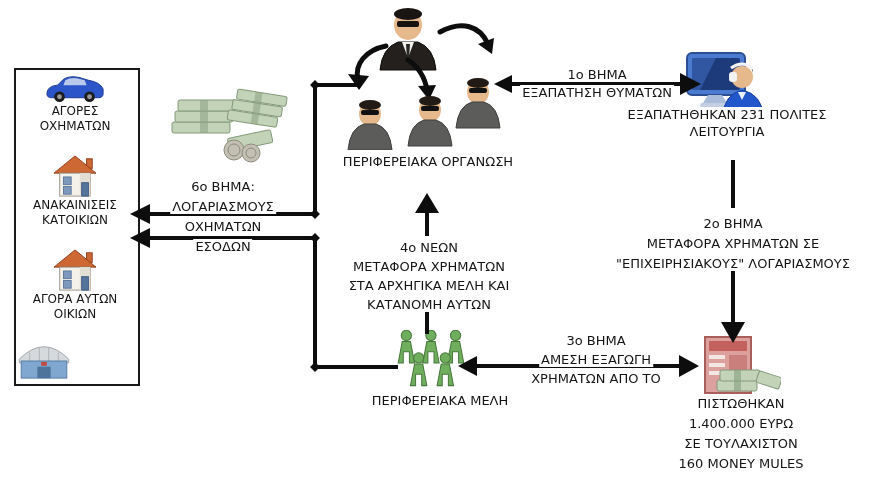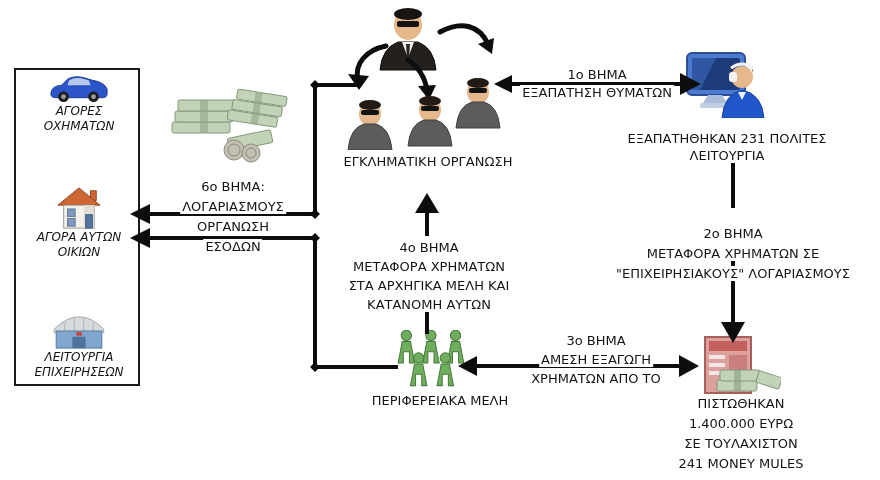--- a/index.html
+++ b/index.html
@@ -16,22 +16,22 @@
          font-family:"DejaVu Sans","Liberation Sans",sans-serif;color:var(--text-black);}
   .icon{position:absolute;z-index:2;}
   #connectors{position:absolute;left:0;top:0;z-index:3;pointer-events:none;}
   .lbl{position:absolute;z-index:4;transform:translateX(-50%);text-align:center;
        font-size:13px;line-height:19px;color:var(--text-black);white-space:nowrap;}
   .lbl span{background:#fff;padding:0 2px;margin-top:43px;}
   .k{stroke:var(--line-black);stroke-width:4;fill:none;}
   .k2{stroke:var(--line-black);stroke-width:5;fill:none;stroke-linecap:round;}
   .kf{fill:var(--line-black);stroke:none;}
   #left-box{position:absolute;left:14px;top:68px;width:122px;height:306px;z-index:1;
-            border:2px solid #1a1a1a;display:flex;flex-direction:column;align-items:flex-end;
-            justify-content:space-between;padding:4px 0;box-sizing:content-box;font-style:italic;}
+            border:2px solid #1a1a1a;display:flex;flex-direction:column;align-items:flex-start;
+            justify-content:space-between;padding:4px 0;box-sizing:content-box;}
   .box-item{display:flex;flex-direction:column;align-items:center;}
   .box-label{font-size:12px;line-height:15px;text-align:center;width:118px;}
   .c-car{fill:var(--car-blue);} .c-roof{fill:var(--roof-orange);} .c-wall{fill:var(--wall-cream);}
   .c-wh{fill:var(--warehouse-blue);} .c-cash{fill:var(--cash-green);stroke:#83997a;}
   .c-coin{fill:var(--coin-gray);stroke:#8e8a7d;} .c-suit{fill:var(--suit-black);}
   .c-shirt{fill:var(--shirt-gray);} .c-skin{fill:var(--skin);}
   .c-green{fill:var(--member-green);stroke:var(--member-green-dark);stroke-width:1;}
   .c-mon{fill:var(--monitor-blue);} .c-scr{fill:var(--screen-navy);} .c-vic{fill:var(--victim-blue);}
   .c-doc{fill:var(--ledger-pink);} .c-dred{fill:var(--ledger-red);}
 </style>
@@ -91,31 +91,42 @@
     <div class="box-item">
       <svg width="46" height="44" viewBox="0 0 48 46">
         <rect x="36" y="5" width="6" height="10" class="c-roof" stroke="#8f3f1c"></rect>
         <polygon class="c-roof" stroke="#8f3f1c" points="2,20 24,2 46,20"></polygon>
         <rect x="8" y="20" width="32" height="24" class="c-wall" stroke="#9b968c"></rect>
         <rect x="29" y="20" width="11" height="24" fill="#e3ded4"></rect>
         <rect x="12" y="24" width="8" height="8" fill="#7e99bd" stroke="#5c779c"></rect>
         <rect x="12" y="34" width="8" height="8" fill="#7e99bd" stroke="#5c779c"></rect>
         <rect x="31" y="30" width="7" height="14" fill="#54749c" stroke="#3c5a80"></rect>
       </svg>
+      <div class="box-label">ΑΝΑΚΑΙΝΙΣΕΙΣ ΚΑΤΟΙΚΙΩΝ</div>
+    </div>
+    <div class="box-item">
+      <svg width="46" height="44" viewBox="0 0 48 46">
+        <rect x="36" y="5" width="6" height="10" class="c-roof" stroke="#8f3f1c"></rect>
+        <polygon class="c-roof" stroke="#8f3f1c" points="2,20 24,2 46,20"></polygon>
+        <rect x="8" y="20" width="32" height="24" class="c-wall" stroke="#9b968c"></rect>
+        <rect x="29" y="20" width="11" height="24" fill="#e3ded4"></rect>
+        <rect x="12" y="24" width="8" height="8" fill="#7e99bd" stroke="#5c779c"></rect>
+        <rect x="12" y="34" width="8" height="8" fill="#7e99bd" stroke="#5c779c"></rect>
+        <rect x="31" y="30" width="7" height="14" fill="#54749c" stroke="#3c5a80"></rect>
+      </svg>
       <div class="box-label">ΑΓΟΡΑ ΑΥΤΩΝ ΟΙΚΙΩΝ</div>
     </div>
     <div class="box-item">
       <svg width="56" height="38" viewBox="0 0 58 40">
         <path d="M3,18 Q29,-8 55,18 L55,22 3,22 Z" fill="#d7dadd" stroke="#9fa4a9"></path>
         <path d="M14,11 L14,20 M24,6 L24,20 M34,6 L34,20 M44,11 L44,20" stroke="#aab0b5" fill="none"></path>
         <rect x="5" y="20" width="48" height="18" class="c-wh" stroke="#53799f"></rect>
         <rect x="22" y="26" width="14" height="12" fill="#4f749c"></rect>
         <rect x="26" y="21" width="6" height="4" fill="#c24a3e"></rect>
       </svg>
-      <div class="box-label">ΛΕΙΤΟΥΡΓΙΑ ΕΠΙΧΕΙΡΗΣΕΩΝ</div>
     </div>
   </div>
 
   <svg class="icon" style="left:170px;top:84px" width="118" height="80" viewBox="0 0 118 80">
     <g transform="translate(2,8)">
       <rect class="c-cash" x="0" y="30" width="58" height="11" rx="2"></rect>
       <rect class="c-cash" x="3" y="19" width="58" height="11" rx="2" fill="#cbd8be"></rect>
       <rect class="c-cash" x="6" y="8" width="58" height="11" rx="2" fill="#d3ddc6"></rect>
       <rect x="28" y="8" width="8" height="33" fill="#8fa586" opacity="0.6"></rect>
     </g>
@@ -199,64 +210,64 @@
     <rect x="14" y="35" width="16" height="4" fill="#f4e6e5"></rect>
     <rect x="34" y="19" width="18" height="20" fill="#cb7f7c"></rect>
     <g transform="translate(22,30)">
       <rect class="c-cash" x="0" y="14" width="40" height="11" rx="2" fill="#a9c29c"></rect>
       <rect class="c-cash" x="3" y="4" width="40" height="11" rx="2" fill="#b9cfa9"></rect>
       <rect class="c-cash" transform="rotate(18 52 14)" x="40" y="8" width="24" height="12" rx="2" fill="#c3d6b4"></rect>
       <rect x="17" y="4" width="7" height="21" fill="#87a07c" opacity="0.6"></rect>
     </g>
   </svg>
 
-  <div class="lbl" style="left:233px;top:177px;line-height:20px">
+  <div class="lbl" style="left:223px;top:177px;line-height:20px">
     <div><span>6ο ΒΗΜΑ:</span></div>
     <div><span>ΛΟΓΑΡΙΑΣΜΟΥΣ</span></div>
-    <div><span>ΟΡΓΑΝΩΣΗ</span></div>
+    <div><span>ΟΧΗΜΑΤΩΝ</span></div>
     <div><span>ΕΣΟΔΩΝ</span></div>
   </div>
 
   <div class="lbl" style="left:428px;top:153px;line-height:18px">
-    <div><span>ΕΓΚΛΗΜΑΤΙΚΗ ΟΡΓΑΝΩΣΗ</span></div>
+    <div><span>ΠΕΡΙΦΕΡΕΙΑΚΑ ΟΡΓΑΝΩΣΗ</span></div>
   </div>
 
   <div class="lbl" style="left:429px;top:238px">
-    <div><span>4ο ΒΗΜΑ</span></div>
+    <div><span>4ο ΝΕΩΝ</span></div>
     <div><span>ΜΕΤΑΦΟΡΑ ΧΡΗΜΑΤΩΝ</span></div>
     <div><span>ΣΤΑ ΑΡΧΗΓΙΚΑ ΜΕΛΗ ΚΑΙ</span></div>
     <div><span>ΚΑΤΑΝΟΜΗ ΑΥΤΩΝ</span></div>
   </div>
 
   <div class="lbl" style="left:597px;top:66px;line-height:18px">
     <div><span>1ο ΒΗΜΑ</span></div>
     <div><span>ΕΞΑΠΑΤΗΣΗ ΘΥΜΑΤΩΝ</span></div>
   </div>
 
-  <div class="lbl" style="left:727px;top:130px;line-height:17px">
+  <div class="lbl" style="left:727px;top:106px;line-height:17px">
     <div><span>ΕΞΑΠΑΤΗΘΗΚΑΝ 231 ΠΟΛΙΤΕΣ</span></div>
     <div><span>ΛΕΙΤΟΥΡΓΙΑ</span></div>
   </div>
 
-  <div class="lbl" style="left:733px;top:224px;line-height:20px">
+  <div class="lbl" style="left:733px;top:214px;line-height:20px">
     <div><span>2ο ΒΗΜΑ</span></div>
     <div><span>ΜΕΤΑΦΟΡΑ ΧΡΗΜΑΤΩΝ ΣΕ</span></div>
     <div><span>"ΕΠΙΧΕΙΡΗΣΙΑΚΟΥΣ" ΛΟΓΑΡΙΑΣΜΟΥΣ</span></div>
   </div>
 
   <div class="lbl" style="left:596px;top:331px">
     <div><span>3ο ΒΗΜΑ</span></div>
     <div><span>ΑΜΕΣΗ ΕΞΑΓΩΓΗ</span></div>
     <div><span>ΧΡΗΜΑΤΩΝ ΑΠΟ ΤΟ</span></div>
   </div>
 
   <div class="lbl" style="left:440px;top:391px">
     <div><span>ΠΕΡΙΦΕΡΕΙΑΚΑ ΜΕΛΗ</span></div>
   </div>
 
   <div class="lbl" style="left:741px;top:394px;line-height:20px">
     <div><span>ΠΙΣΤΩΘΗΚΑΝ</span></div>
     <div><span>1.400.000 ΕΥΡΩ</span></div>
     <div><span>ΣΕ ΤΟΥΛΑΧΙΣΤΟΝ</span></div>
-    <div><span>241 MONEY MULES</span></div>
+    <div><span>160 MONEY MULES</span></div>
   </div>
 
 </div>
 
 </body></html>

